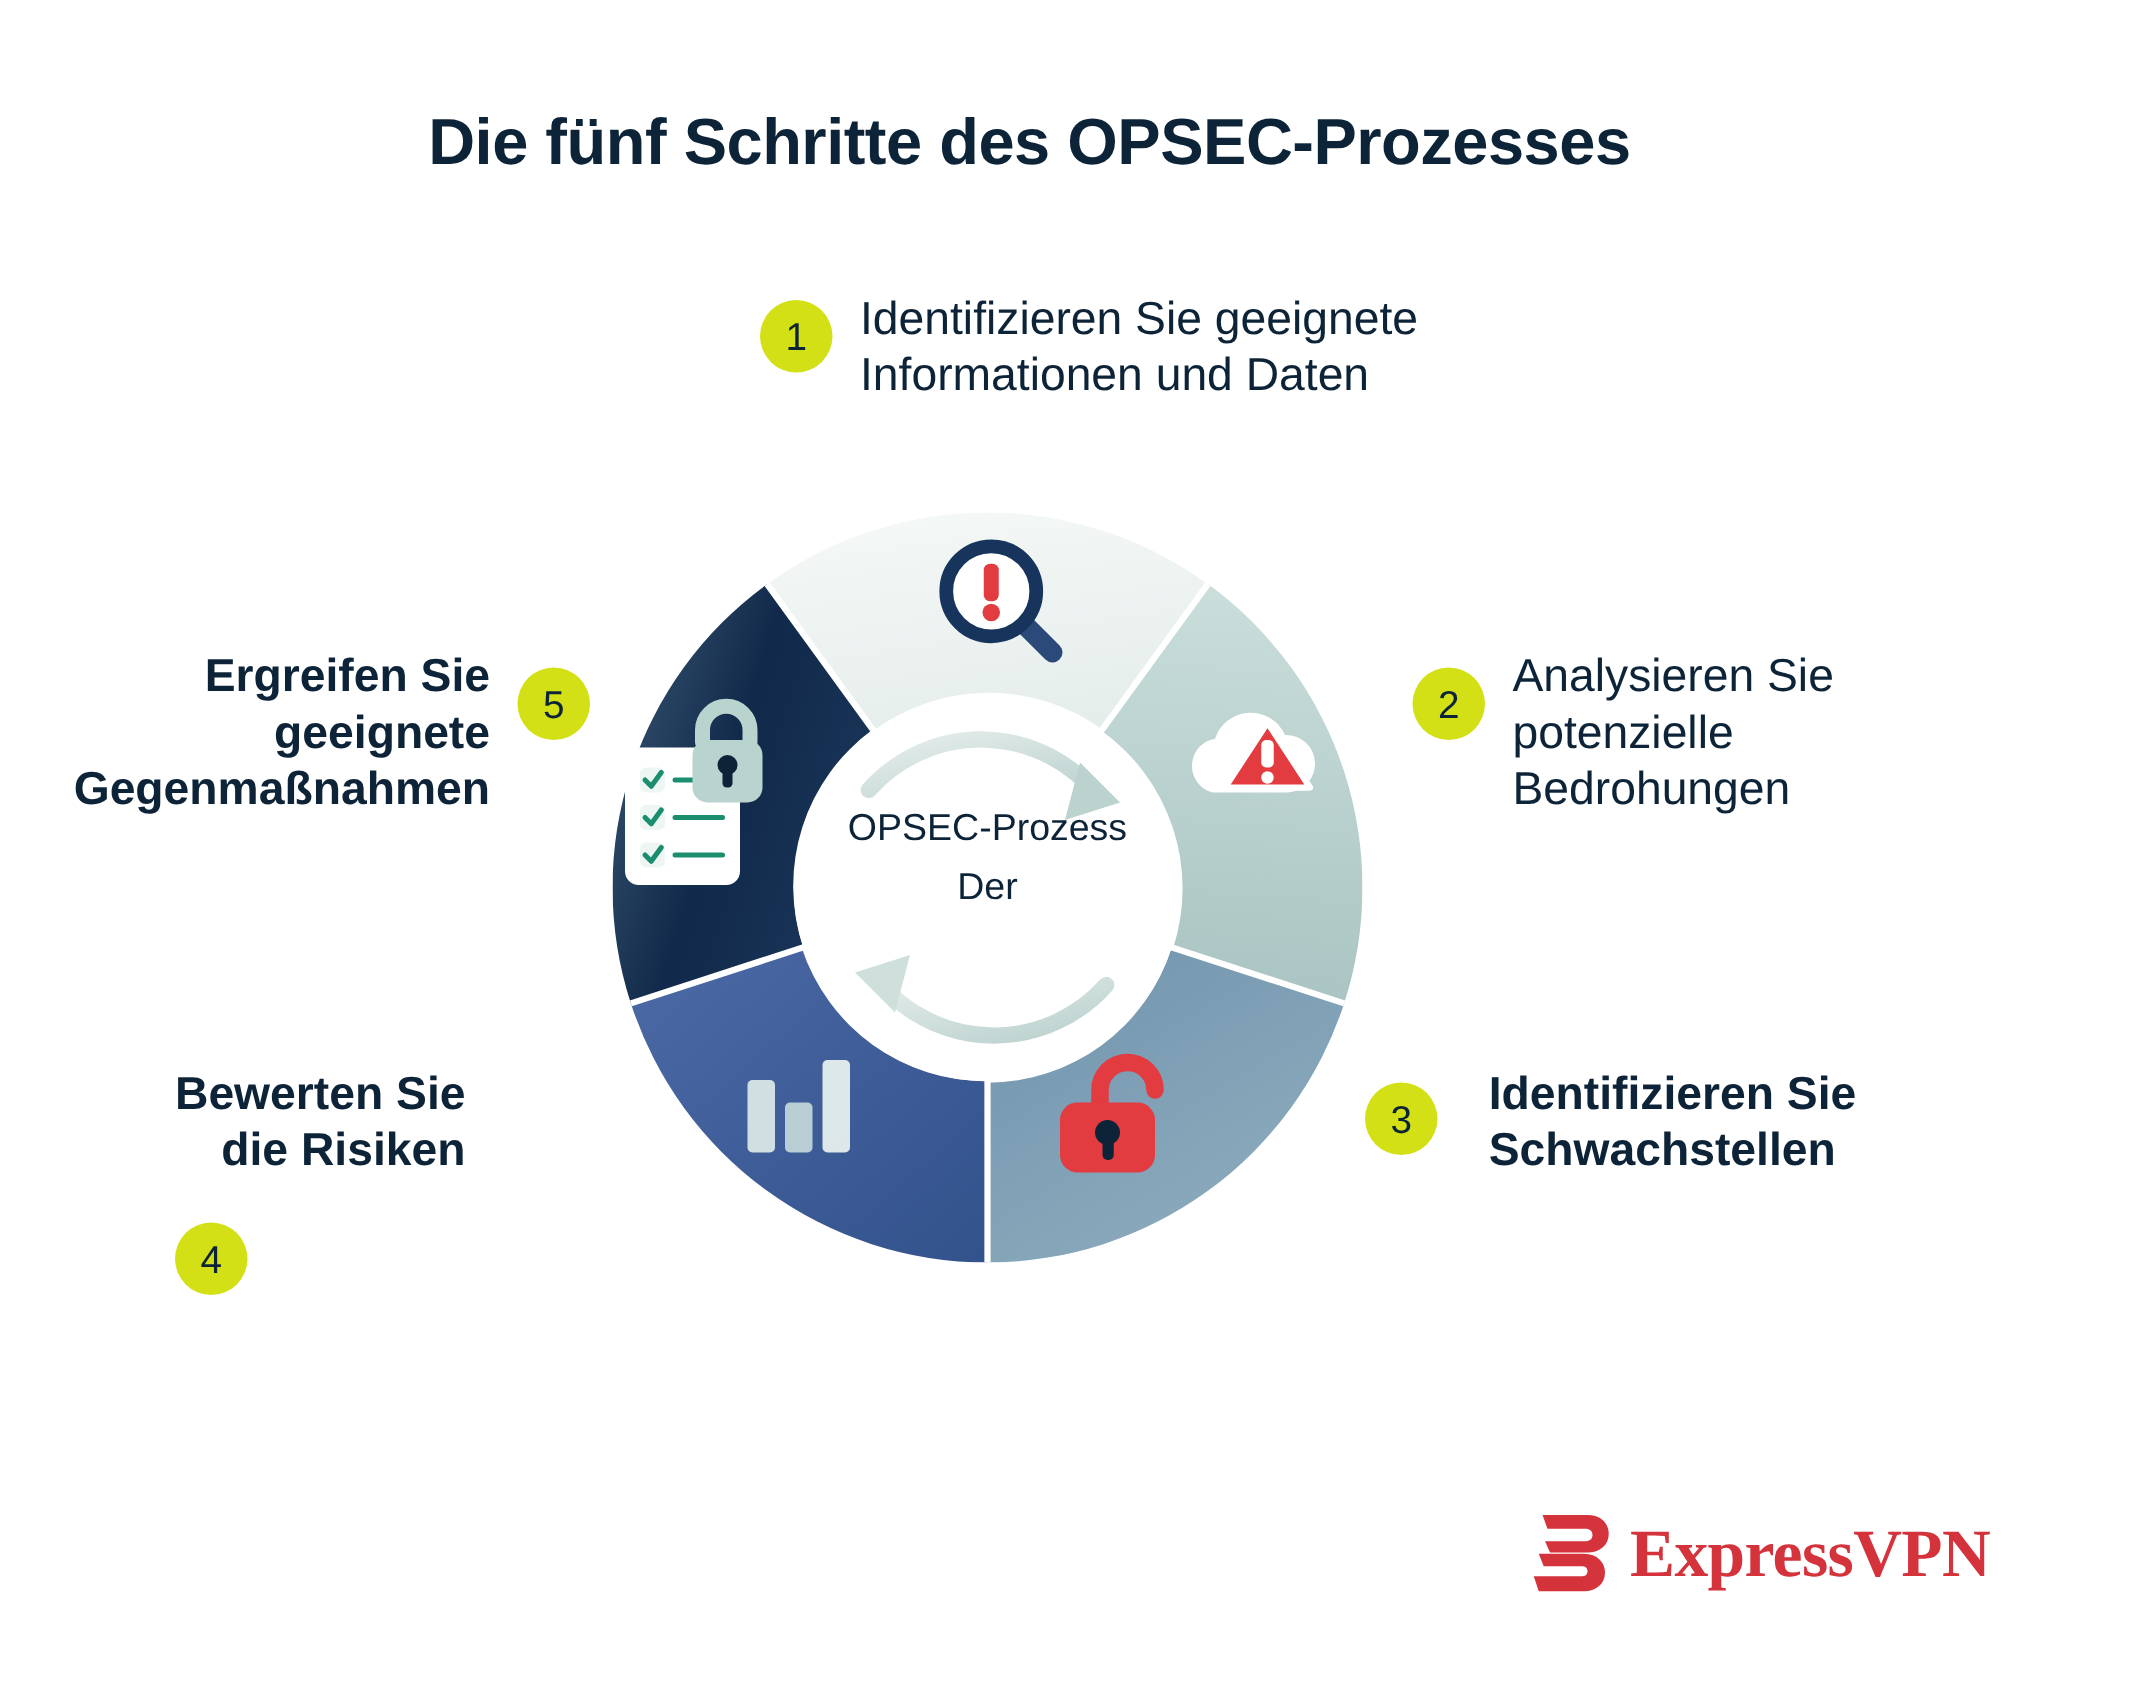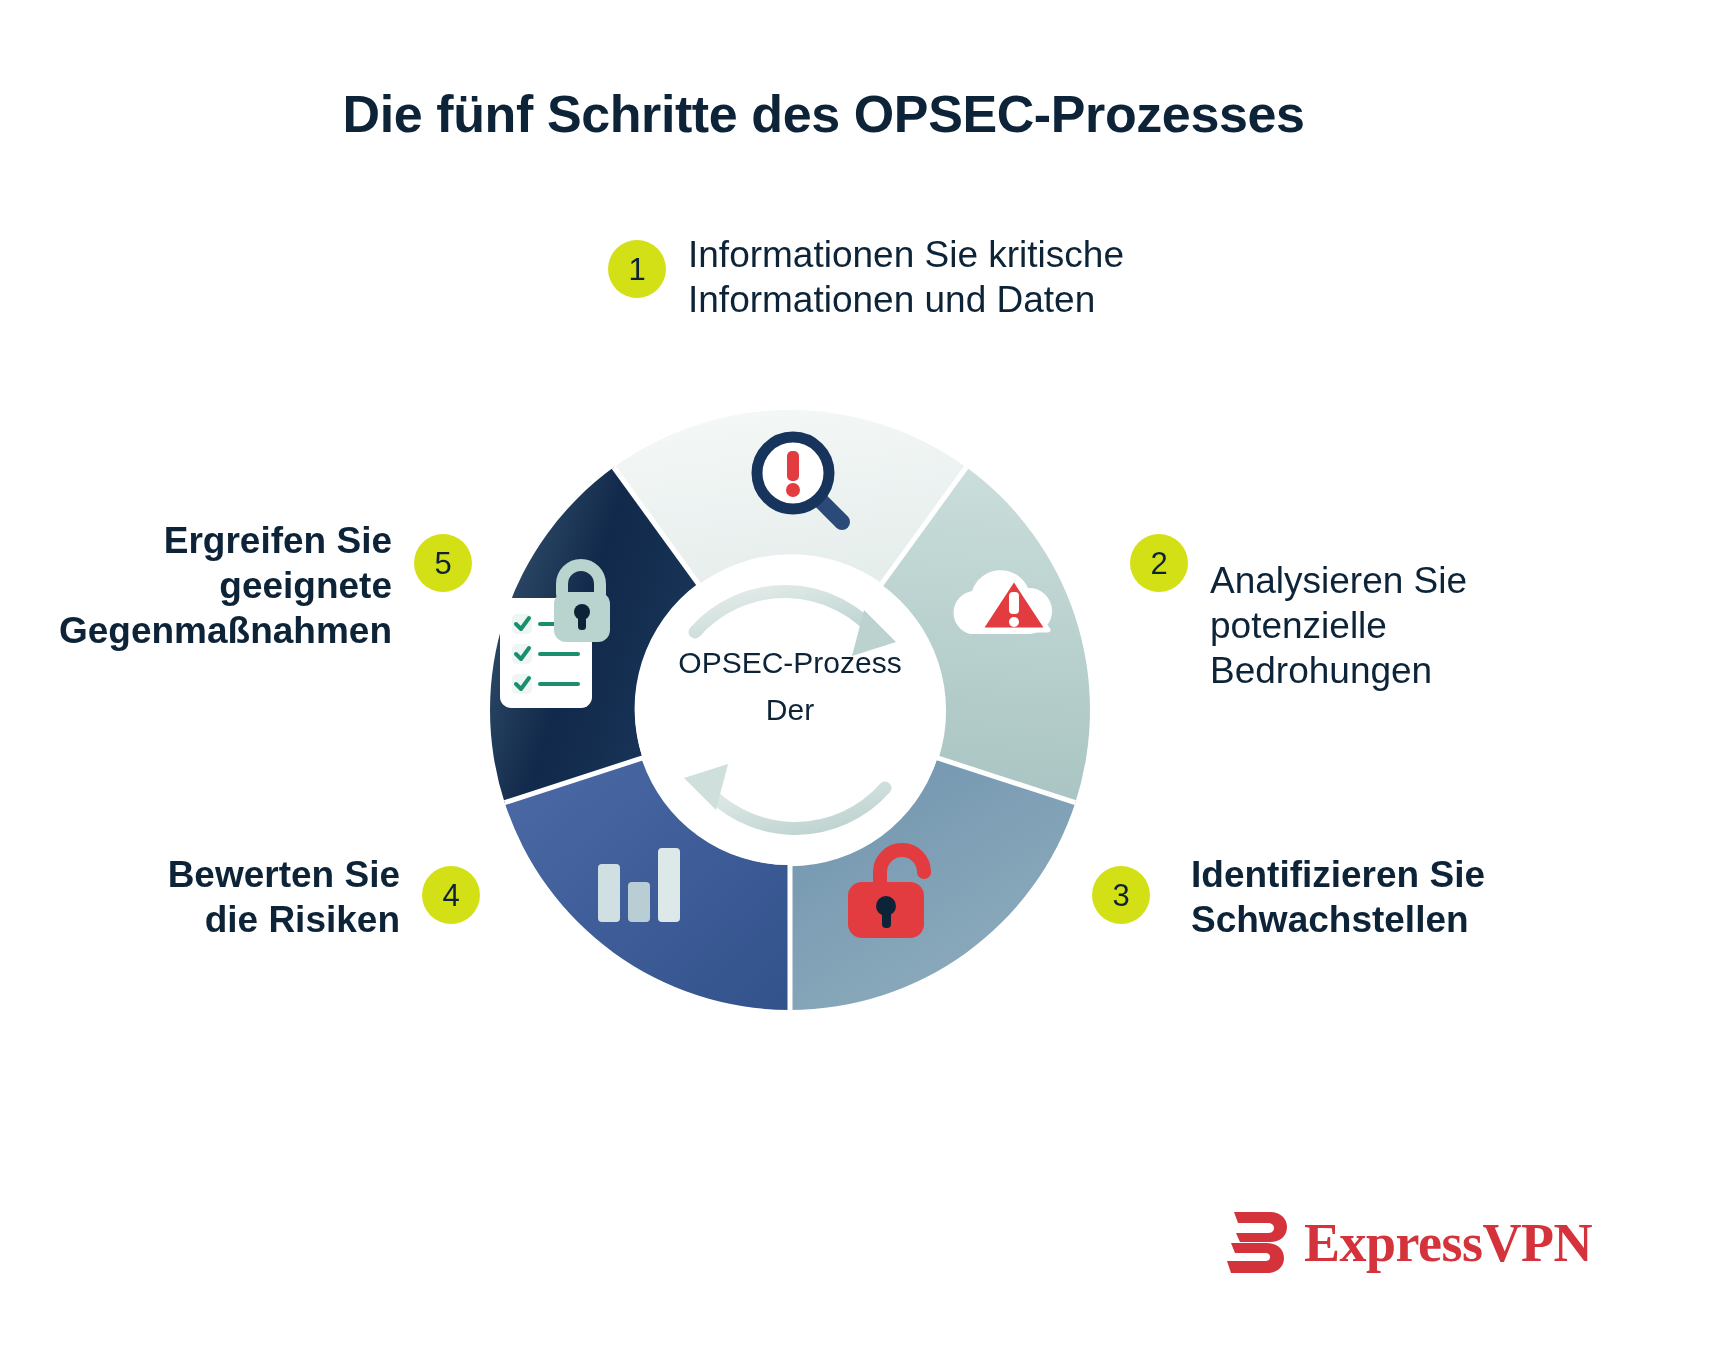--- a/index.html
+++ b/index.html
@@ -77,26 +77,26 @@
     white-space: pre-line;
   }
   .step.left { flex-direction: row; }
   .step.left .step-text { text-align: right; }
 
   
   #step-1 { left: 608px; top: 232px; align-items: flex-start; }
   #step-1 .step-text { font-weight: normal; font-size: 37px; }
 
   #step-2 { left: 1130px; top: 518px; }
-  #step-2 .step-text { font-weight: normal; margin-top: 40px; }
+  #step-2 .step-text { font-weight: normal; }
 
   #step-3 { left: 1092px; top: 852px; }
   #step-3 .step-text { font-weight: bold; margin-left: 19px; }
 
-  #step-4 { left: 140px; top: 852px; width: 340px; justify-content: flex-end; }
+  #step-4 { left: 140px; top: 852px; width: 340px; justify-content: flex-end; flex-direction: column; }
   #step-5 { left: 32px; top: 518px; width: 440px; justify-content: flex-end; }
 
   #step-1 .badge { margin-top: 8px; }
   #step-2 .badge { margin-top: 16px; }
   #step-3 .badge { margin-top: 14px; }
   #step-4 .badge { margin-top: 14px; }
   #step-5 .badge { margin-top: 16px; }
 
   
   #logo {
@@ -241,21 +241,21 @@
   </svg>
 </div>
 
 <div class="center-label">
   <div>OPSEC-Prozess</div>
   <div>Der</div>
 </div>
 
 <div class="step" id="step-1">
   <div class="badge">1</div>
-  <div class="step-text">Informationen Sie kritische
+  <div class="step-text">Identifizieren Sie geeignete
 Informationen und Daten</div>
 </div>
 
 <div class="step" id="step-2">
   <div class="badge">2</div>
   <div class="step-text">Analysieren Sie
 potenzielle
 Bedrohungen</div>
 </div>
 

